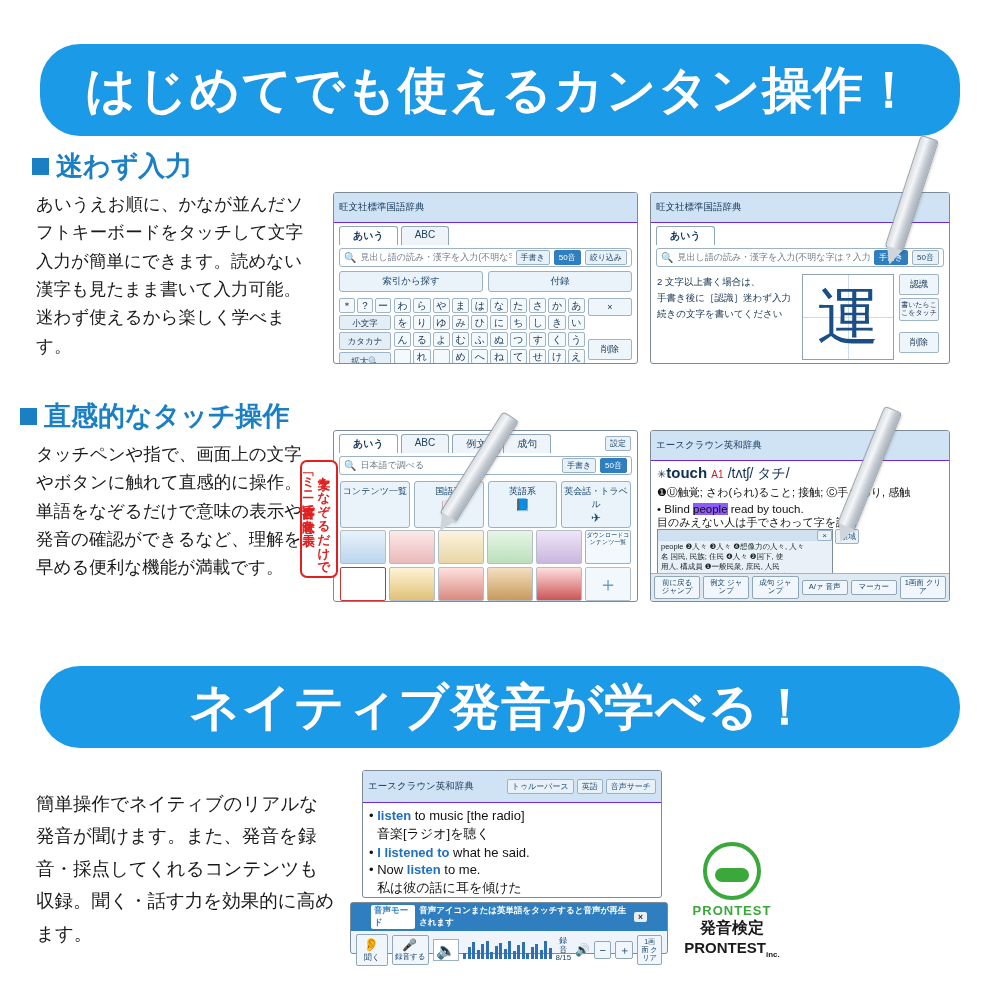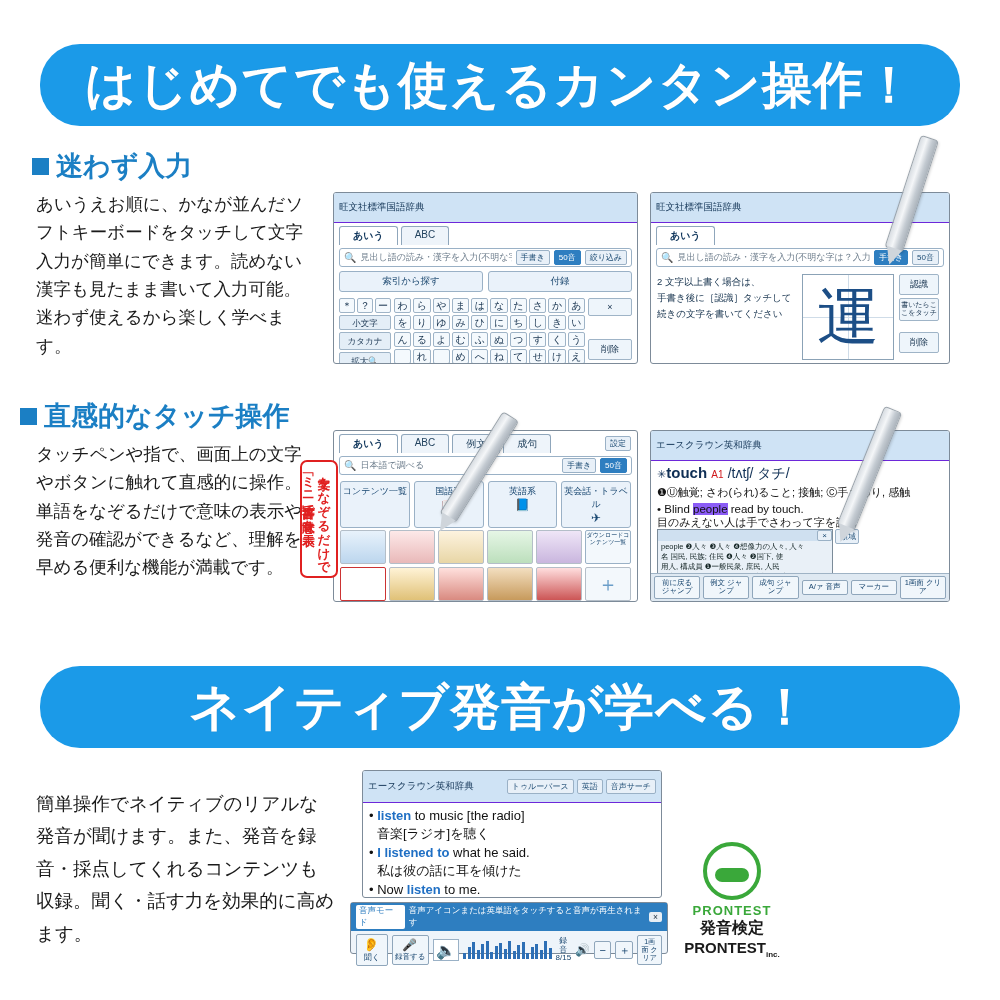--- a/index.html
+++ b/index.html
@@ -17,21 +17,21 @@
   .banner {
     position:absolute;
     background:#1b9ae8;
     border-radius:40px;
     display:flex; align-items:center; justify-content:center;
     color:#ffffff;
     font-weight:bold;
     letter-spacing:1px;
     text-shadow:0 0 1px rgba(0,0,0,.2);
   }
-  #banner-top { left:40px; top:44px; width:920px; height:82px; font-size:50px; }
+  #banner-top { left:40px; top:44px; width:920px; height:92px; font-size:50px; }
   #banner-mid { left:40px; top:666px; width:920px; height:82px; font-size:50px; }
 
   
   .sec-head {
     position:absolute;
     color:#1b7fc4;
     font-weight:bold;
     font-size:27px;
     display:flex; align-items:center;
   }
@@ -211,21 +211,21 @@
   .logo-t3 { color:#1a1a1a; font-size:15px; font-weight:bold; }
   .logo-t3 sub { font-size:8px; }
 
   
   .player {
     position:absolute;
     border:1px solid #7d8b99; background:#eef4fa; border-radius:3px;
   }
   .player-top {
     background:#2e7ec0; color:#fff; font-size:8.5px;
-    padding:2px 5px; display:flex; justify-content:space-between; align-items:center;
+    padding:2px 20px; display:flex; justify-content:space-between; align-items:center;font-weight:bold;
   }
   .eq { display:flex; gap:1.5px; align-items:flex-end; height:18px; }
   .eq i { width:3px; background:#2e6fb5; display:block; }
 </style>
 </head>
 <body>
 
 <div class="page">
 
   <div class="banner" id="banner-top">はじめてでも使えるカンタン操作！</div>
@@ -339,21 +339,21 @@
     </div>
     <div class="searchbar">
       <span class="mag">🔍</span>
       <span style="flex:1; overflow:hidden; white-space:nowrap;">見出し語の読み・漢字を入力(不明な字は？入力)</span>
       <span class="mini-btn blue">手書き</span>
       <span class="mini-btn">50音</span>
     </div>
     <div style="display:flex; padding:5px 4px 0 6px; gap:5px;">
       <div style="width:140px; font-size:9.5px; color:#15324d; line-height:1.7;">
         <div>2 文字以上書く場合は、</div>
-        <div>手書き後に［認識］タッチして</div>
+        <div>手書き後に［認識］迷わず入力</div>
         <div>続きの文字を書いてください</div>
       </div>
       <div class="hw-box" style="width:92px; height:86px;">
         <div class="hw-grid"></div>
         <div class="hw-char">運</div>
       </div>
       <div style="width:40px; display:flex; flex-direction:column; gap:3px;">
         <div class="key-big">認識</div>
         <div class="key-big" style="font-size:7px; line-height:1.2; padding:2px 0;">書いたらここをタッチ</div>
         <div class="key-big" style="margin-top:8px;">削除</div>
@@ -480,22 +480,22 @@
       <span style="display:flex; gap:3px;">
         <span class="mini-btn">トゥルーバース</span>
         <span class="mini-btn">英語</span>
         <span class="mini-btn">音声サーチ</span>
       </span>
     </div>
     <div style="padding:4px 0 0 0;">
       <div class="eng-line">• <span class="hl-blue">listen</span> to music [the radio]</div>
       <div class="eng-line" style="padding-left:14px;">音楽[ラジオ]を聴く</div>
       <div class="eng-line">• <span class="hl-blue">I listened to</span> what he said.</div>
+      <div class="eng-line">• Now <span class="hl-blue">listen</span> to me.</div>
       <div class="eng-line" style="padding-left:14px;">私は彼の話に耳を傾けた</div>
-      <div class="eng-line">• Now <span class="hl-blue">listen</span> to me.</div>
       <div class="eng-line" style="padding-left:14px; color:#555;">さあ私の言うことをよく聞きなさい</div>
     </div>
   </div>
 
   <div class="player" style="left:350px; top:902px; width:318px; height:52px;">
     <div class="player-top">
       <span style="display:flex; gap:4px; align-items:center;">
         <span style="background:#fff; color:#2e7ec0; border-radius:2px; padding:0 3px;">音声モード</span>
         <span>音声アイコンまたは英単語をタッチすると音声が再生されます</span>
       </span>

